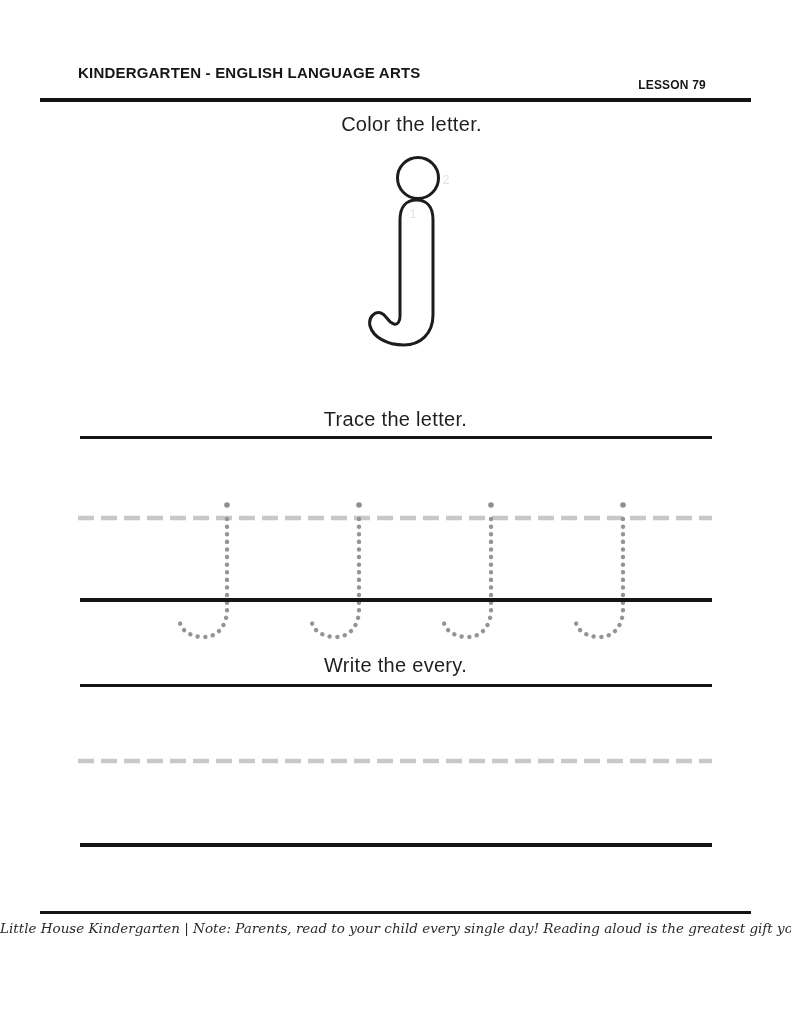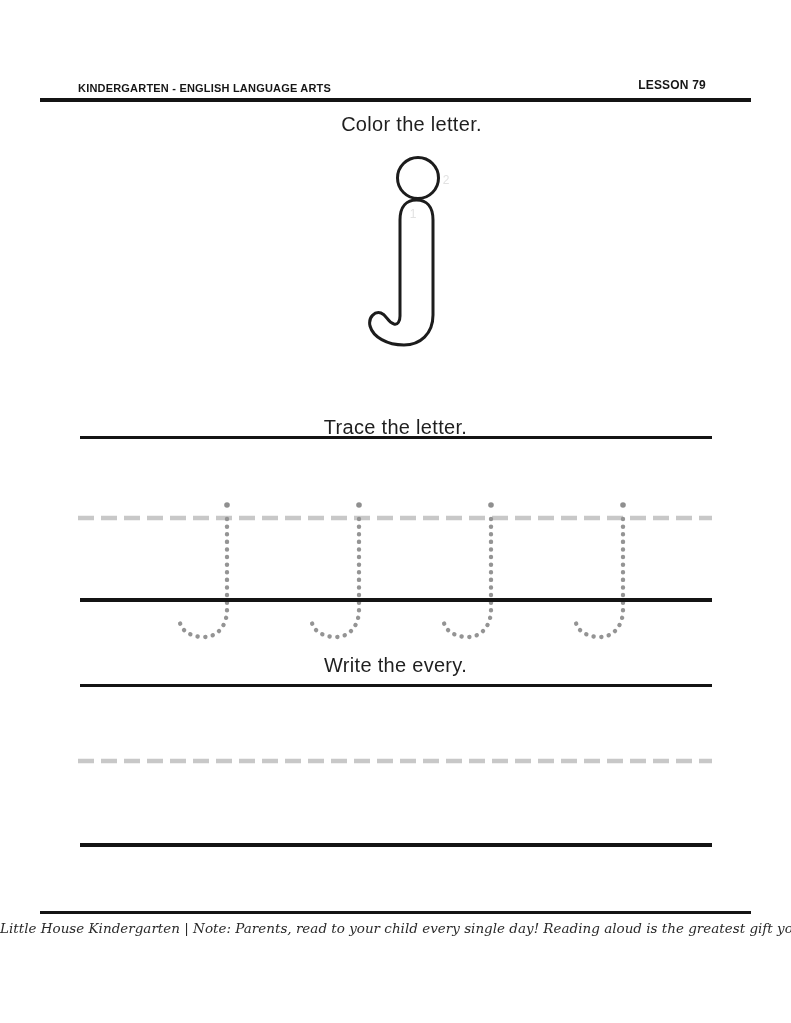--- a/index.html
+++ b/index.html
@@ -8,22 +8,22 @@
   .page {
     position: relative;
     width: 791px;
     height: 1023px;
     background: #ffffff;
     overflow: hidden;
   }
   .abs { position: absolute; }
 
   .header-course {
-    left: 78px; top: 82px;
-    font-size: 11px;
+    left: 78px; top: 64px;
+    font-size: 15px;
     font-weight: 800;
     letter-spacing: 0.2px;
     color: #161616;
     white-space: nowrap;
   }
   .header-lesson {
     right: 85px; top: 78px;
     font-size: 12px;
     font-weight: 800;
     letter-spacing: 0.2px;
@@ -34,21 +34,21 @@
     background: #141414;
   }
   .section-title {
     left: 0; right: 0;
     text-align: center;
     font-size: 20px;
     color: #1f1f1f;
     letter-spacing: 0.3px;
   }
   .title-color { top: 113px; left: 32px; }
-  .title-trace { top: 408px; margin-top: 8px; }
+  .title-trace { top: 408px; }
   .title-write { top: 654px; }
 
   .footer-note {
     left: 0; right: 0;
     top: 920px;
     text-align: center;
     font-family: "DejaVu Serif", serif;
     font-style: italic;
     font-size: 13.5px;
     color: #2a2a2a;

